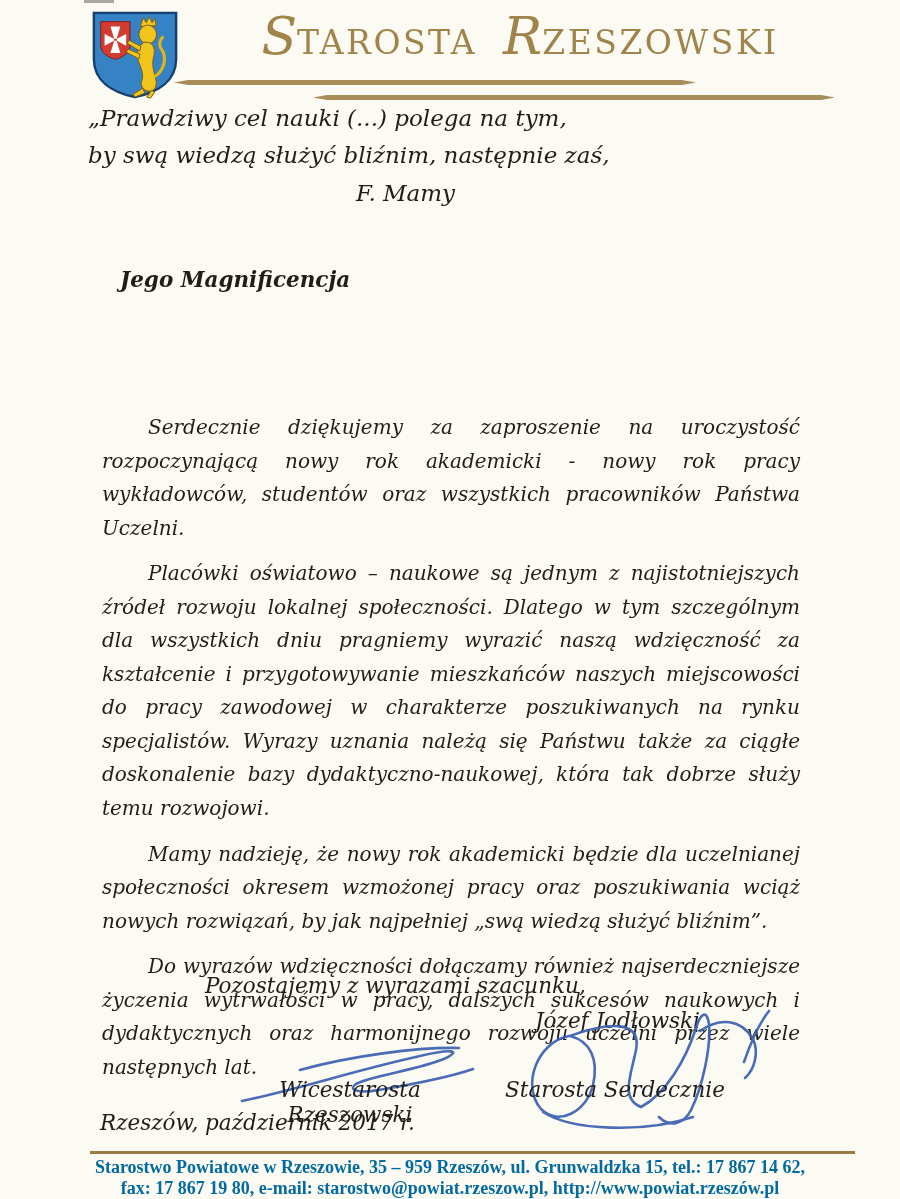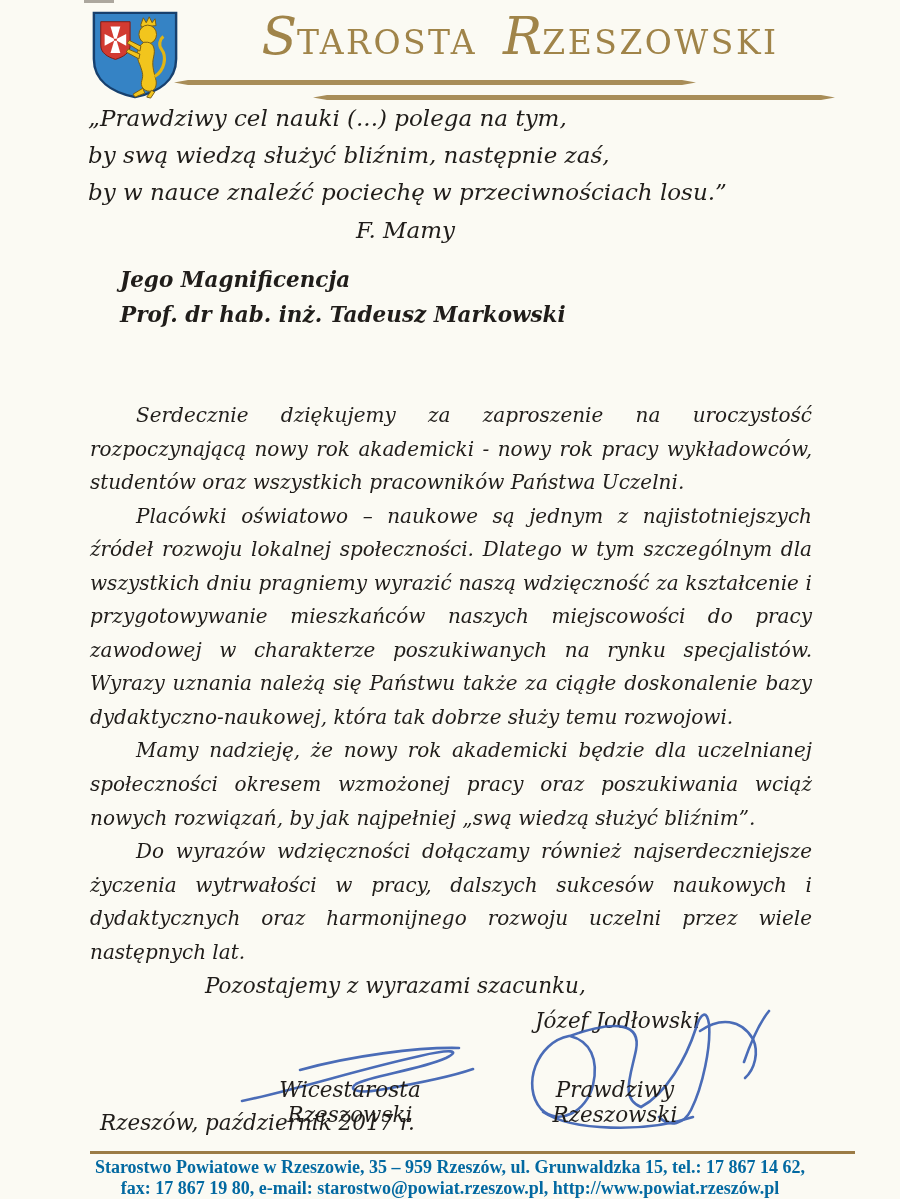--- a/index.html
+++ b/index.html
@@ -41,21 +41,21 @@
 
   
   .addressee{position:absolute;left:120px;top:263px;font-style:italic;font-weight:bold;font-size:21.5px;line-height:34.7px;}
 
   
   .letter-body{
     position:absolute;left:90px;top:399px;width:722px;
     font-style:italic;font-size:20px;line-height:33.55px;
     text-align:justify;
   }
-  .letter-body p{margin:0;text-indent:46px;}
+  .letter-body p{margin:12px;text-indent:46px;}
 
   
   .salutation{position:absolute;left:205px;top:973px;font-style:italic;font-size:21.5px;}
   .sig-name{position:absolute;top:1008px;font-style:italic;font-size:21.5px;text-align:center;}
   .sig-name.left{left:235px;width:230px;}
   .sig-name.right{left:500px;width:235px;}
   .sig-title{position:absolute;top:1077px;font-style:italic;font-size:21.5px;text-align:center;}
   .sig-title.left{left:215px;width:270px;}
   .sig-title.right{left:490px;width:250px;}
   .dateline{position:absolute;left:100px;top:1110px;font-style:italic;font-size:21.5px;}
@@ -112,27 +112,25 @@
         <span class="rest">ZESZOWSKI</span>
     </span>
   </div>
 
   <div class="gold-line l1"></div>
   <div class="gold-line l2"></div>
 
   <div class="quote">
     <div>„Prawdziwy cel nauki (...) polega na tym,</div>
     <div>by swą wiedzą służyć bliźnim, następnie zaś,</div>
-    <div>by w nauce znaleźć pociechę w przeciwnościach losu.”</div>
     <div class="quote-attribution">F. Mamy</div>
   </div>
 
   <div class="addressee">
     <div>Jego Magnificencja</div>
-    <div>Prof. dr hab. inż. Tadeusz Markowski</div>
   </div>
 
   <div class="letter-body">
     <p>Serdecznie dziękujemy za zaproszenie na uroczystość rozpoczynającą nowy rok akademicki - nowy rok pracy wykładowców, studentów oraz wszystkich pracowników Państwa Uczelni.</p>
     <p>Placówki oświatowo – naukowe są jednym z najistotniejszych źródeł rozwoju lokalnej społeczności. Dlatego w tym szczególnym dla wszystkich dniu pragniemy wyrazić naszą wdzięczność za kształcenie i przygotowywanie mieszkańców naszych miejscowości do pracy zawodowej w charakterze poszukiwanych na rynku specjalistów. Wyrazy uznania należą się Państwu także za ciągłe doskonalenie bazy dydaktyczno-naukowej, która tak dobrze służy temu rozwojowi.</p>
     <p>Mamy nadzieję, że nowy rok akademicki będzie dla uczelnianej społeczności okresem wzmożonej pracy oraz poszukiwania wciąż nowych rozwiązań, by jak najpełniej „swą wiedzą służyć bliźnim”.</p>
     <p>Do wyrazów wdzięczności dołączamy również najserdeczniejsze życzenia wytrwałości w pracy, dalszych sukcesów naukowych i dydaktycznych oraz harmonijnego rozwoju uczelni przez wiele następnych lat.</p>
   </div>
 
   <div class="salutation">Pozostajemy z wyrazami szacunku,</div>
@@ -147,21 +145,21 @@
 
       <path d="M569,1036 C537,1042 521,1086 541,1109 C559,1127 587,1111 593,1085 C599,1059 590,1041 570,1036 C618,1019 641,1024 636,1050 C631,1075 620,1099 641,1107"></path>
       <path d="M641,1107 C666,1094 686,1059 696,1028 C701,1012 707,1010 709,1024 C711,1046 703,1086 691,1110 C684,1124 670,1128 659,1117"></path>
       <path d="M700,1031 C720,1017 741,1019 753,1039 C759,1052 755,1069 745,1078"></path>
       <path d="M744,1062 C751,1042 760,1022 769,1011"></path>
       <path d="M543,1112 C572,1131 645,1133 693,1117"></path>
     </g>
   </svg>
 
   <div class="sig-title left">Wicestarosta Rzeszowski</div>
-  <div class="sig-title right">Prawdziwy Rzeszowski</div>
+  <div class="sig-title right">Starosta Serdecznie</div>
 
   <div class="dateline">Rzeszów, październik 2017 r.</div>
 
   <div class="footer-rule"></div>
   <div class="footer-line f1">Starostwo Powiatowe w Rzeszowie, 35 – 959 Rzeszów, ul. Grunwaldzka 15, tel.: 17 867 14 62,</div>
   <div class="footer-line f2">fax: 17 867 19 80, e-mail: starostwo@powiat.rzeszow.pl, http://www.powiat.rzeszów.pl</div>
 
 </div>
 
 </body></html>

